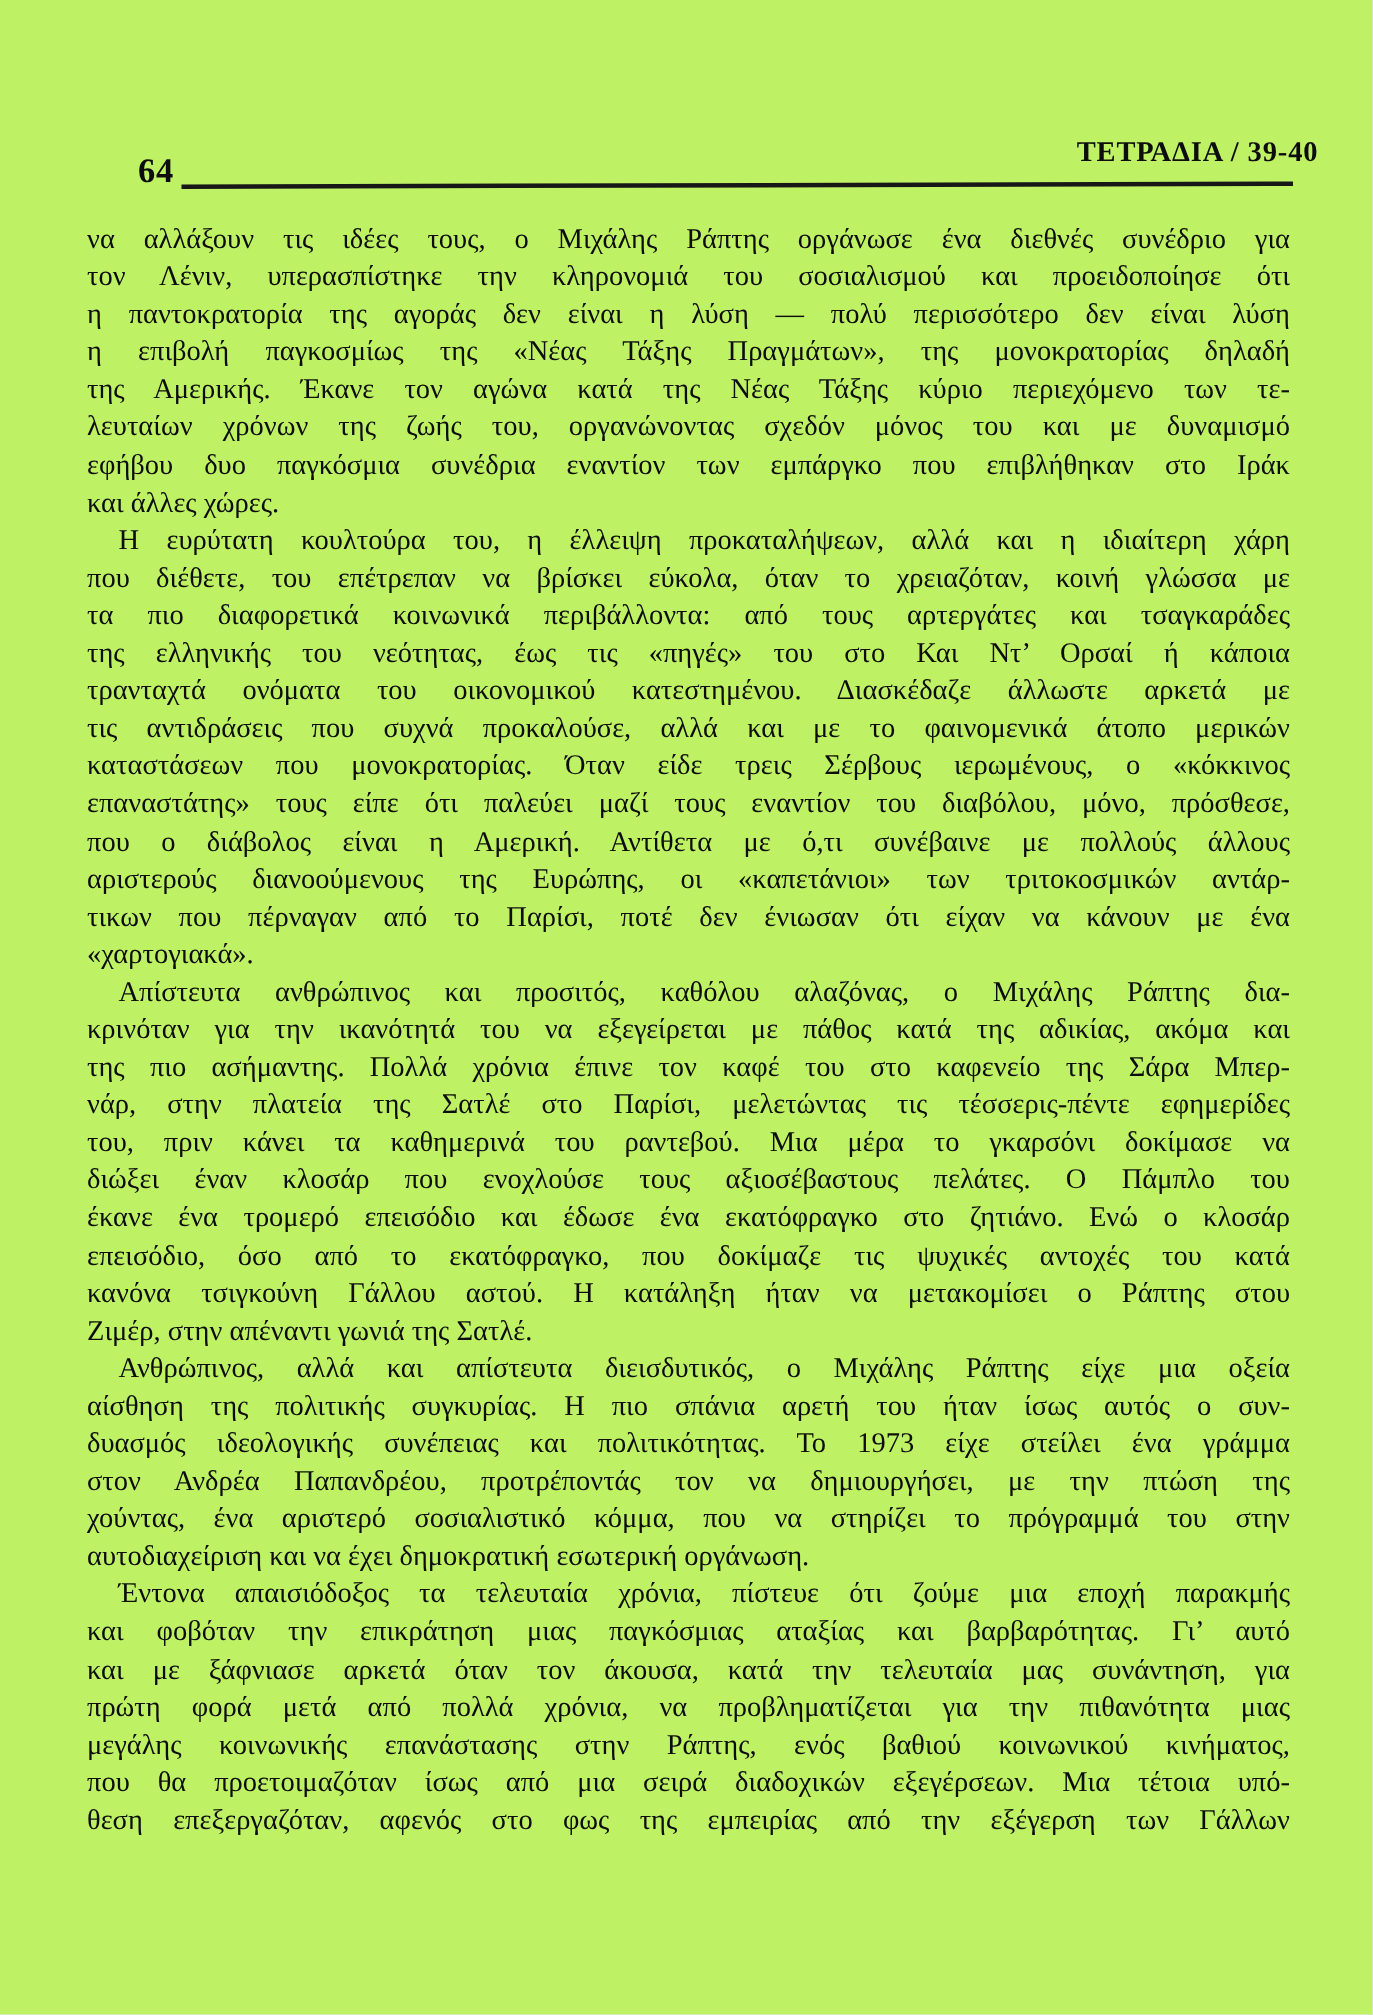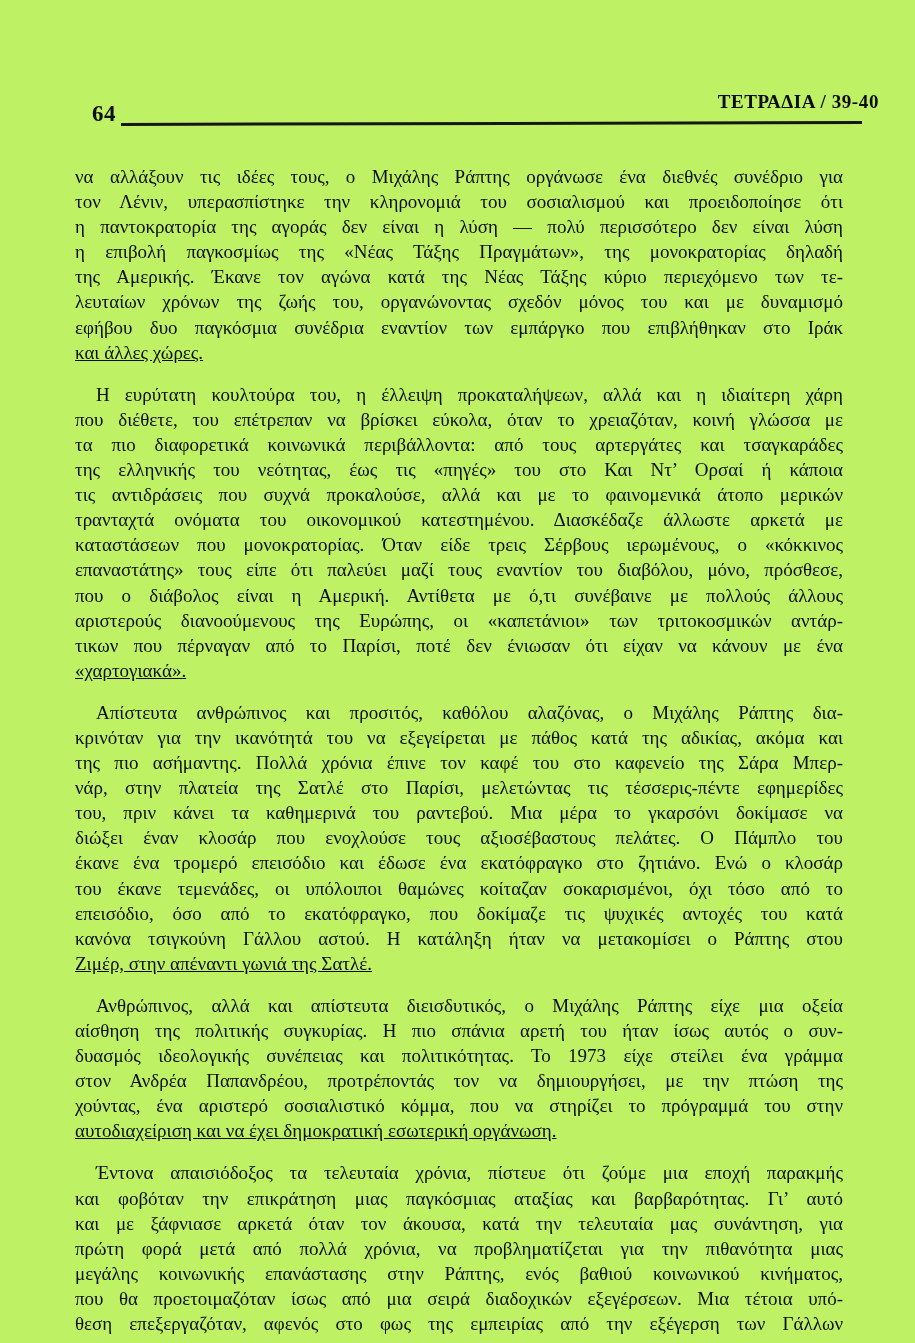--- a/index.html
+++ b/index.html
@@ -44,31 +44,30 @@
     white-space: nowrap;
   }
   .text-body {
     position: absolute;
     left: 58px;
     top: 147px;
     width: 802px;
     font-size: 19px;
     line-height: 25.1px;
   }
-  .para { margin: 17px; }
+  .para { margin: 0; }
   .line {
     text-align: justify;
     text-align-last: justify;
     white-space: normal;
     height: 25.1px;
     overflow: visible;
   }
   .line.lastline {
     text-align-last: left;
-    text-decoration: underline;
   }
   .para.indent .line:first-child {
     padding-left: 21px;
   }
 </style>
 </head>
 <body>
 
 <div class="page">
 
@@ -87,38 +86,37 @@
         <div class="line">της Αμερικής. Έκανε τον αγώνα κατά της Νέας Τάξης κύριο περιεχόμενο των τε-</div>
         <div class="line">λευταίων χρόνων της ζωής του, οργανώνοντας σχεδόν μόνος του και με δυναμισμό</div>
         <div class="line">εφήβου δυο παγκόσμια συνέδρια εναντίον των εμπάργκο που επιβλήθηκαν στο Ιράκ</div>
         <div class="line lastline">και άλλες χώρες.</div>
       </div>
       <div class="para indent">
         <div class="line">Η ευρύτατη κουλτούρα του, η έλλειψη προκαταλήψεων, αλλά και η ιδιαίτερη χάρη</div>
         <div class="line">που διέθετε, του επέτρεπαν να βρίσκει εύκολα, όταν το χρειαζόταν, κοινή γλώσσα με</div>
         <div class="line">τα πιο διαφορετικά κοινωνικά περιβάλλοντα: από τους αρτεργάτες και τσαγκαράδες</div>
         <div class="line">της ελληνικής του νεότητας, έως τις «πηγές» του στο Και Ντ’ Ορσαί ή κάποια</div>
+        <div class="line">τρανταχτά ονόματα του οικονομικού κατεστημένου. Διασκέδαζε άλλωστε αρκετά με</div>
         <div class="line">τις αντιδράσεις που συχνά προκαλούσε, αλλά και με το φαινομενικά άτοπο μερικών</div>
-        <div class="line">τρανταχτά ονόματα του οικονομικού κατεστημένου. Διασκέδαζε άλλωστε αρκετά με</div>
         <div class="line">καταστάσεων που μονοκρατορίας. Όταν είδε τρεις Σέρβους ιερωμένους, ο «κόκκινος</div>
         <div class="line">επαναστάτης» τους είπε ότι παλεύει μαζί τους εναντίον του διαβόλου, μόνο, πρόσθεσε,</div>
         <div class="line">που ο διάβολος είναι η Αμερική. Αντίθετα με ό,τι συνέβαινε με πολλούς άλλους</div>
         <div class="line">αριστερούς διανοούμενους της Ευρώπης, οι «καπετάνιοι» των τριτοκοσμικών αντάρ-</div>
         <div class="line">τικων που πέρναγαν από το Παρίσι, ποτέ δεν ένιωσαν ότι είχαν να κάνουν με ένα</div>
         <div class="line lastline">«χαρτογιακά».</div>
       </div>
       <div class="para indent">
         <div class="line">Απίστευτα ανθρώπινος και προσιτός, καθόλου αλαζόνας, ο Μιχάλης Ράπτης δια-</div>
         <div class="line">κρινόταν για την ικανότητά του να εξεγείρεται με πάθος κατά της αδικίας, ακόμα και</div>
         <div class="line">της πιο ασήμαντης. Πολλά χρόνια έπινε τον καφέ του στο καφενείο της Σάρα Μπερ-</div>
         <div class="line">νάρ, στην πλατεία της Σατλέ στο Παρίσι, μελετώντας τις τέσσερις-πέντε εφημερίδες</div>
         <div class="line">του, πριν κάνει τα καθημερινά του ραντεβού. Μια μέρα το γκαρσόνι δοκίμασε να</div>
         <div class="line">διώξει έναν κλοσάρ που ενοχλούσε τους αξιοσέβαστους πελάτες. Ο Πάμπλο του</div>
         <div class="line">έκανε ένα τρομερό επεισόδιο και έδωσε ένα εκατόφραγκο στο ζητιάνο. Ενώ ο κλοσάρ</div>
-        <div class="line">του έκανε τεμενάδες, οι υπόλοιποι θαμώνες κοίταζαν σοκαρισμένοι, όχι τόσο από το</div>
         <div class="line">επεισόδιο, όσο από το εκατόφραγκο, που δοκίμαζε τις ψυχικές αντοχές του κατά</div>
         <div class="line">κανόνα τσιγκούνη Γάλλου αστού. Η κατάληξη ήταν να μετακομίσει ο Ράπτης στου</div>
         <div class="line lastline">Ζιμέρ, στην απέναντι γωνιά της Σατλέ.</div>
       </div>
       <div class="para indent">
         <div class="line">Ανθρώπινος, αλλά και απίστευτα διεισδυτικός, ο Μιχάλης Ράπτης είχε μια οξεία</div>
         <div class="line">αίσθηση της πολιτικής συγκυρίας. Η πιο σπάνια αρετή του ήταν ίσως αυτός ο συν-</div>
         <div class="line">δυασμός ιδεολογικής συνέπειας και πολιτικότητας. Το 1973 είχε στείλει ένα γράμμα</div>
         <div class="line">στον Ανδρέα Παπανδρέου, προτρέποντάς τον να δημιουργήσει, με την πτώση της</div>
         <div class="line">χούντας, ένα αριστερό σοσιαλιστικό κόμμα, που να στηρίζει το πρόγραμμά του στην</div>

